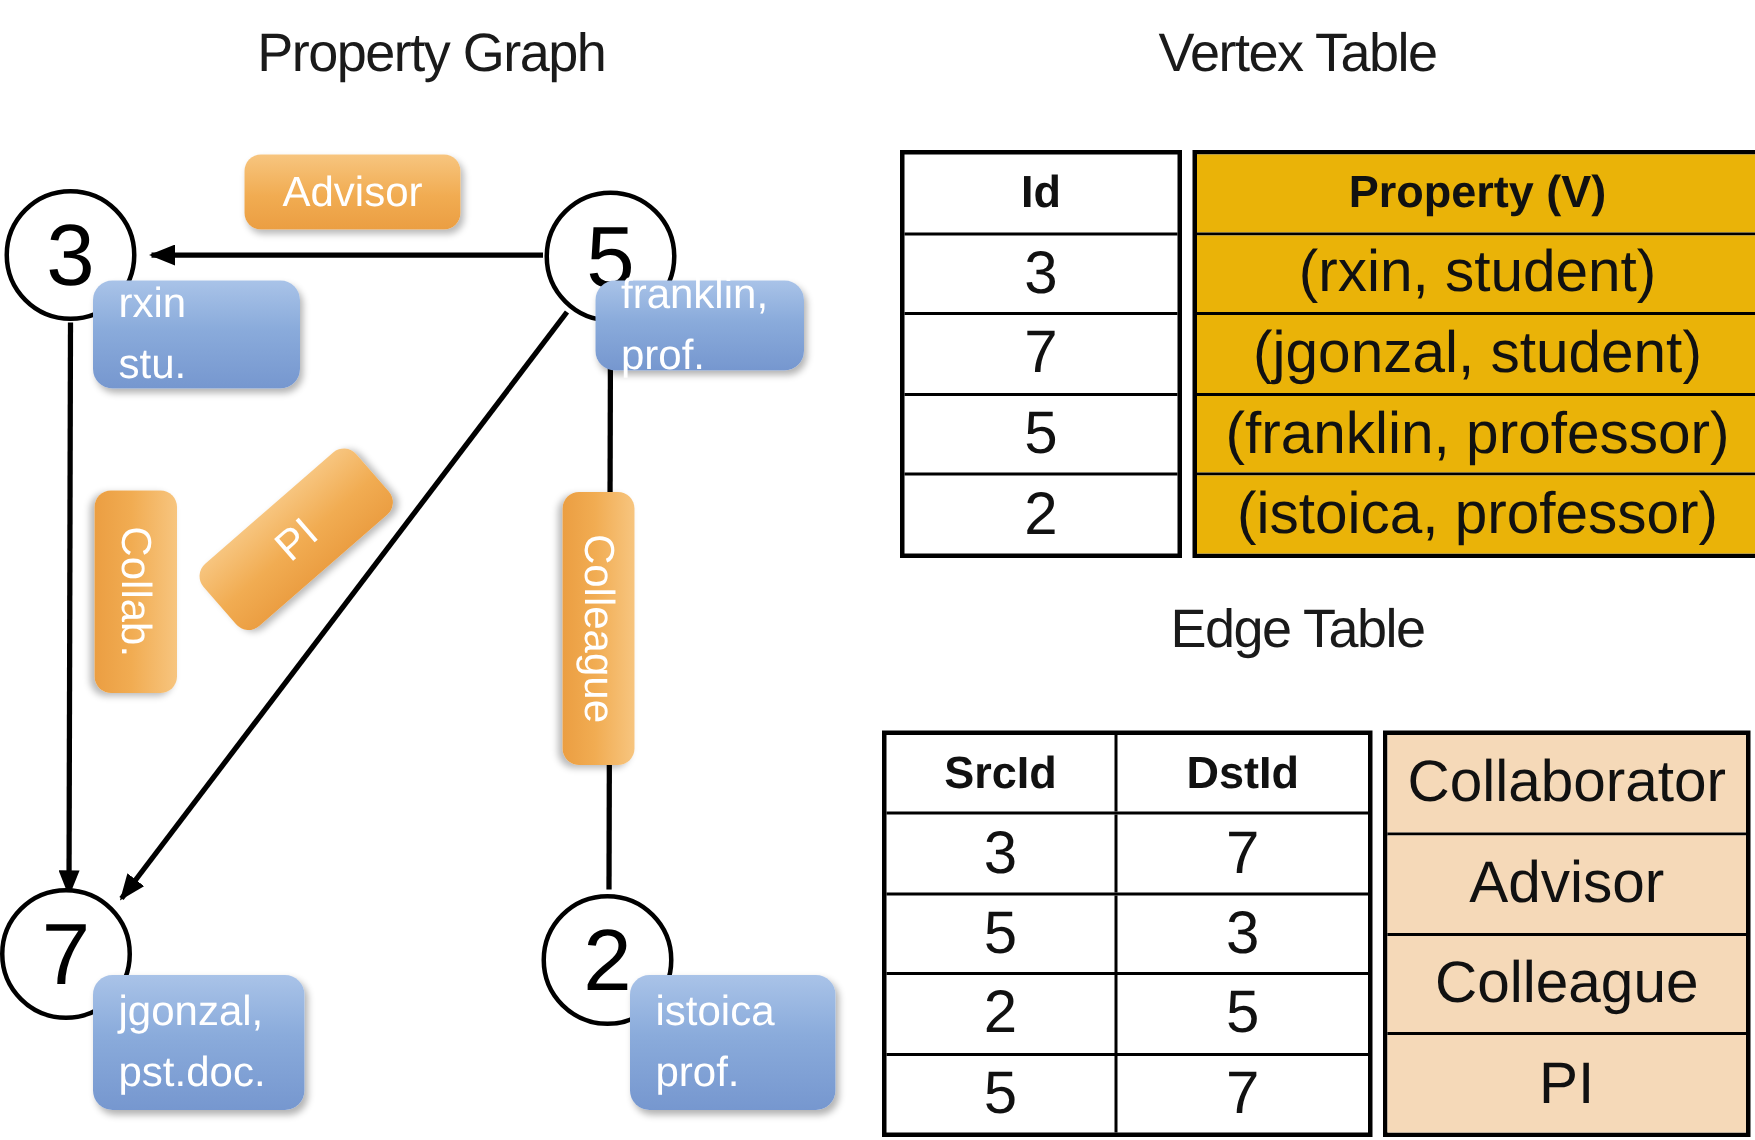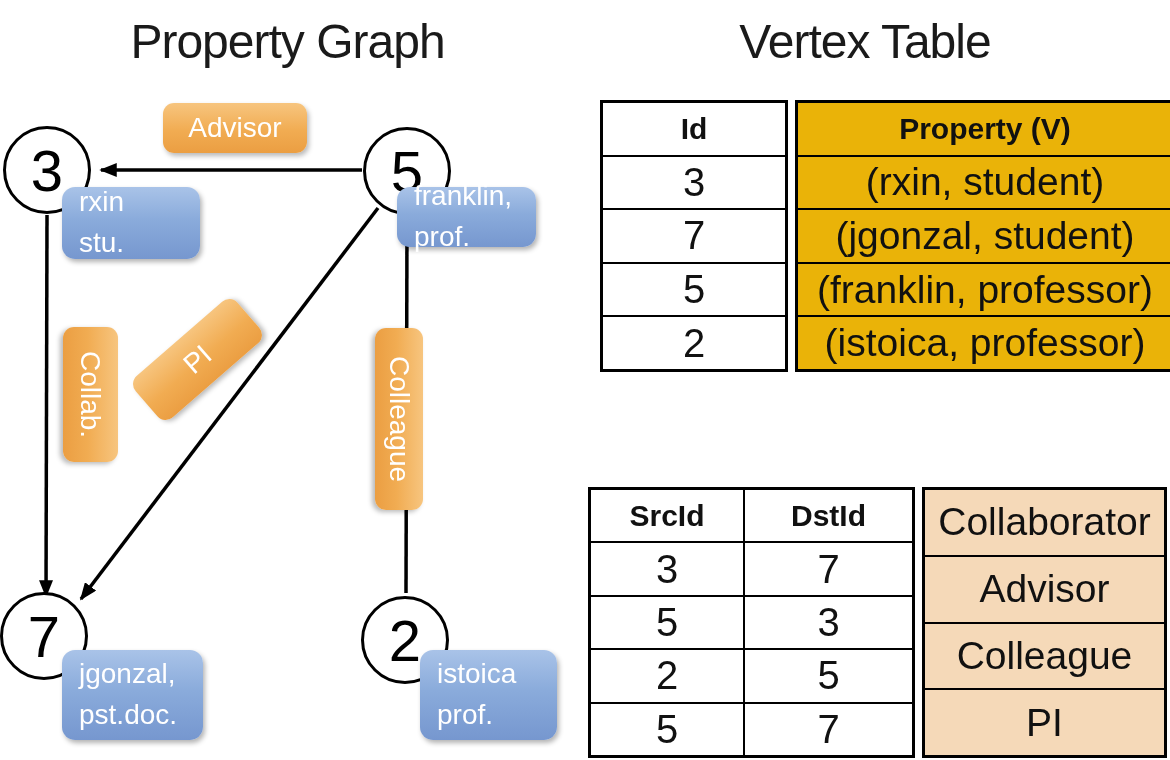--- a/index.html
+++ b/index.html
@@ -1,21 +1,21 @@
 <!DOCTYPE html>
 <html><head>
 <meta charset="utf-8">
 <style>
   html,body{margin:0;padding:0;background:#fff;}
   .canvas{
     position:relative;width:1170px;height:760px;background:#fff;overflow:hidden;
     font-family:"Liberation Sans","DejaVu Sans",sans-serif;color:#111;
   }
   .title{
-    position:absolute;text-align:center;font-size:48px;font-weight:400;
+    position:absolute;text-align:center;font-size:36px;font-weight:400;
     letter-spacing:-1px;color:#1a1a1a;white-space:nowrap;
   }
   #g-title{left:0;top:14px;width:575px;}
   #v-title{left:560px;top:14px;width:610px;}
   #e-title{left:560px;top:398px;width:610px;}
 
   svg.edges{position:absolute;left:0;top:0;z-index:1;}
 
   .node{
     position:absolute;width:88px;height:88px;box-sizing:border-box;
@@ -88,20 +88,21 @@
       </marker>
     </defs>
     <line x1="362" y1="170" x2="101" y2="170" stroke="#000" stroke-width="3.5" marker-end="url(#arrow)"></line>
     <line x1="47" y1="215" x2="46" y2="596" stroke="#000" stroke-width="3.5" marker-end="url(#arrow)"></line>
     <line x1="378" y1="208" x2="81" y2="599" stroke="#000" stroke-width="3.5" marker-end="url(#arrow)"></line>
     <line x1="406" y1="593" x2="407" y2="221" stroke="#000" stroke-width="3.5" marker-end="url(#arrow)"></line>
   </svg>
 
   <div class="title" id="g-title">Property Graph</div>
   <div class="title" id="v-title">Vertex Table</div>
+  <div class="title" id="e-title">Edge Table</div>
 
   <div class="node" id="node-3">3</div>
   <div class="node" id="node-5">5</div>
   <div class="node" id="node-7">7</div>
   <div class="node" id="node-2">2</div>
 
   <div class="nodebox" id="box-rxin">rxin
 stu.</div>
   <div class="nodebox" id="box-franklin">franklin,
 prof.</div>

